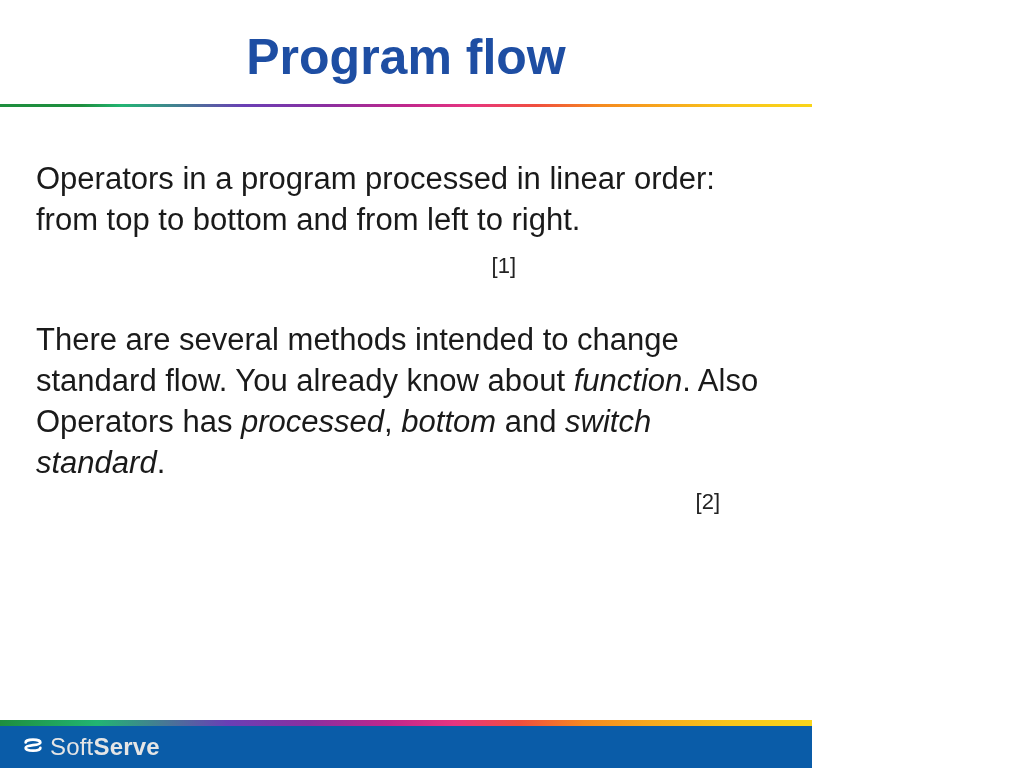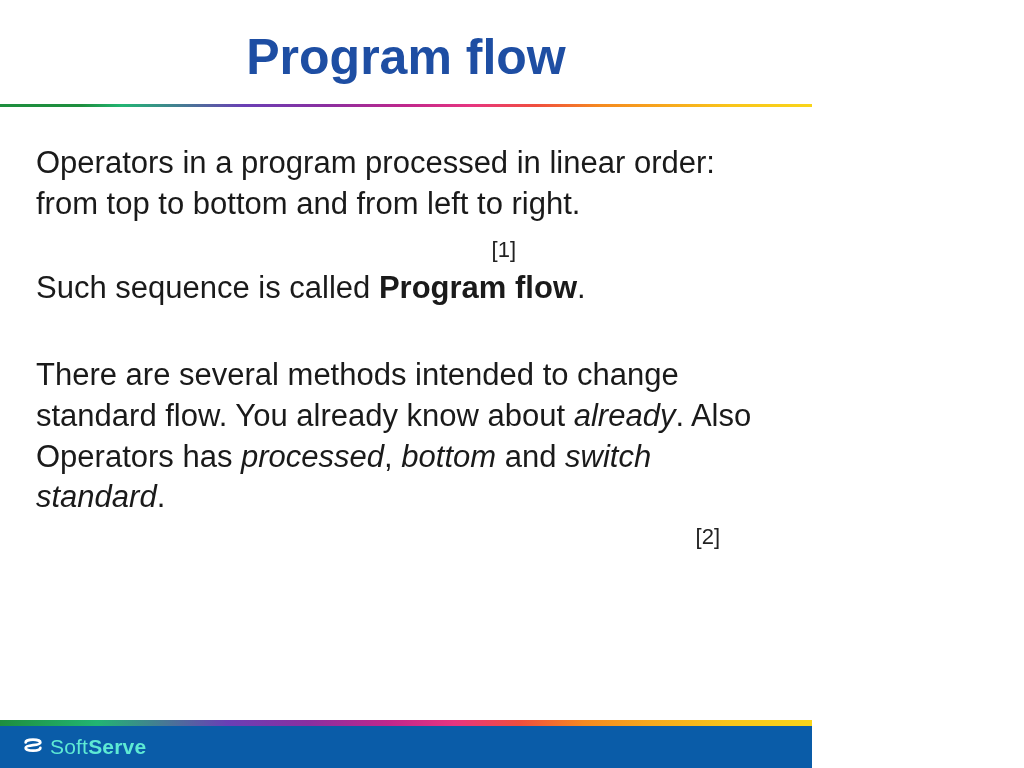--- a/index.html
+++ b/index.html
@@ -11,21 +11,21 @@
       #22b573 15%,
       #6a3fb5 30%,
       #8a2fa0 40%,
       #c0278c 50%,
       #e63580 58%,
       #f04e3e 66%,
       #f58a1f 74%,
       #f7a81d 82%,
       #f9c51a 90%,
       #f9d51a 100%); }
-  .content { padding: 36px 36px 0 36px; font-size: 31px; line-height: 1.32; color: #1a1a1a; }
+  .content { padding: 52px 36px 0 36px; font-size: 31px; line-height: 1.32; color: #1a1a1a; }
   .para { margin-bottom: 10px; }
   .spacer { height: 36px; }
   .ref { font-size: 22px; color: #222; text-align: right; padding-right: 260px; margin-top: 2px; margin-bottom: 4px; }
   .ref2 { font-size: 22px; color: #222; text-align: right; padding-right: 56px; margin-top: -6px; }
   .bold { font-weight: 700; }
   .ital { font-style: italic; }
   .footer { position: absolute; left: 0; right: 0; bottom: 0; height: 48px; }
   .footer-grad { height: 6px; width: 100%; background: linear-gradient(90deg,
       #1e8e3e 0%, #22b573 12%,
       #6a3fb5 28%,
@@ -34,45 +34,42 @@
       #e63580 56%,
       #f04e3e 64%,
       #f58a1f 72%,
       #f7a81d 80%,
       #f9c51a 90%,
       #f9d51a 100%); }
   .footer-bar { height: 42px; width: 100%; background: #0a5ca8; display: flex; align-items: center; padding-left: 22px; }
   .logo { display: flex; align-items: center; gap: 6px; }
   .logo-mark { width: 22px; height: 22px; display: flex; align-items: center; justify-content: center; }
   .logo-mark svg { display: block; }
-  .logo-text { color: #5eead4; font-size: 21px; font-weight: 600; letter-spacing: 0.2px; }
+  .logo-text { color: #e5e5e5; font-size: 24px; font-weight: 600; letter-spacing: 0.2px; }
   .logo-text .soft { font-weight: 400; }
 </style>
 </head>
 <body>
 
 <div class="slide">
 
   <div class="title">Program flow</div>
   <div class="divider"></div>
 
   <div class="content">
 
     <div class="para">Operators in a program processed in linear order: from top to bottom and from left to right.</div>
 
     <div class="ref">[1]</div>
 
-    <div class="para">
-      <span>Such sequence is called </span><span class="bold">Program flow</span><span>.</span>
-    </div>
 
     <div class="spacer"></div>
 
     <div class="para">
-      <span>There are several methods intended to change standard flow. You already know about </span><span class="ital">already</span><span>. Also Operators has </span><span class="ital">processed</span><span>, </span><span class="ital">bottom</span><span> and </span><span class="ital">switch standard</span><span>.</span>
+      <span>There are several methods intended to change standard flow. You already know about </span><span class="ital">function</span><span>. Also Operators has </span><span class="ital">processed</span><span>, </span><span class="ital">bottom</span><span> and </span><span class="ital">switch standard</span><span>.</span>
     </div>
 
     <div class="ref2">[2]</div>
 
   </div>
 
   <div class="footer">
     <div class="footer-grad"></div>
     <div class="footer-bar">
       <div class="logo">

